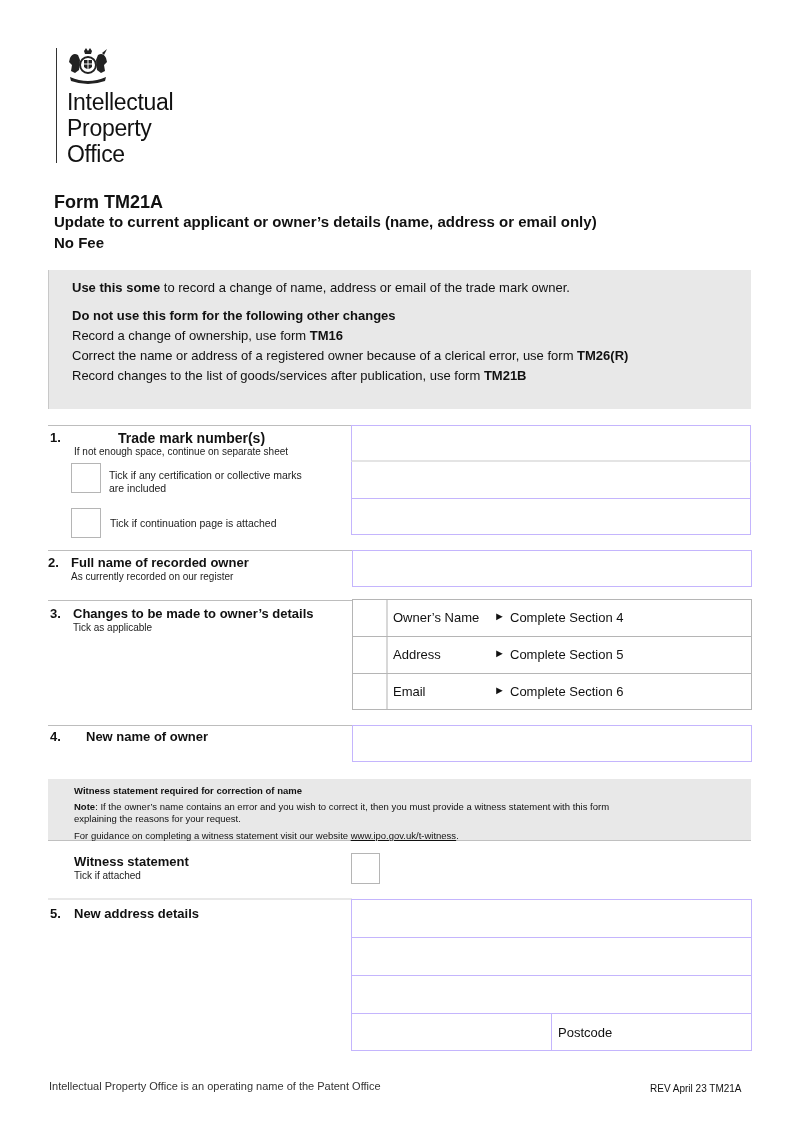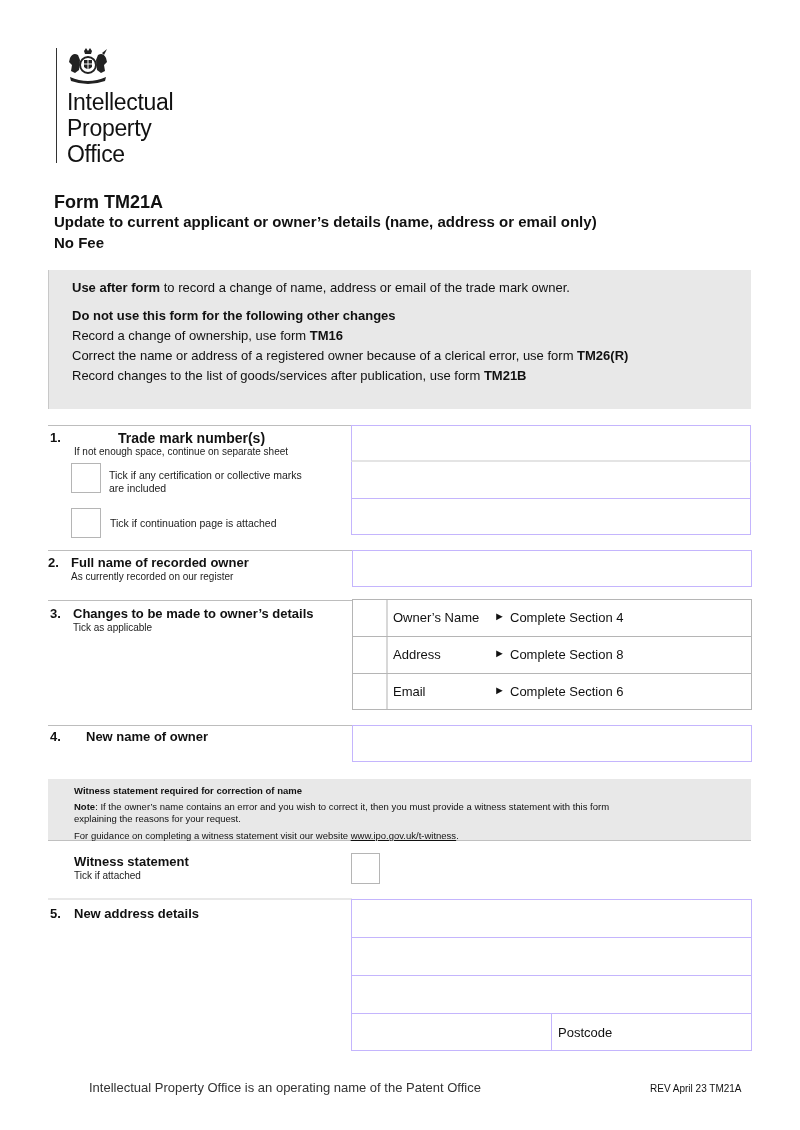--- a/index.html
+++ b/index.html
@@ -35,21 +35,21 @@
     .opt-row { position: absolute; left: 352px; width: 400px; height: 37px; border: 1px solid #b5b5b5; border-top: none; }
     .opt-row .tick { position: absolute; left: 0; top: 0; width: 35px; height: 100%; border-right: 2px solid #d8d8d8; cursor: pointer; }
     .opt-row .lbl { position: absolute; left: 40px; top: 10px; font-size: 13px; white-space: nowrap; }
     .opt-row .arrow { position: absolute; left: 141px; top: 10px; font-size: 11px; }
     .opt-row .act { position: absolute; left: 157px; top: 10px; font-size: 13px; white-space: nowrap; }
 
     .witness-box { left: 48px; top: 779px; width: 703px; height: 62px; background: #e8e8e8; border-bottom: 1px solid #c0c0c0; }
     .witness-box .line { position: absolute; left: 26px; font-size: 9.5px; color: #111; white-space: nowrap; }
     .witness-box a { color: #111; text-decoration: underline; }
 
-    .footer-left { left: 49px; top: 1080px; font-size: 13px; color: #333; margin-left: 40px; }
+    .footer-left { left: 49px; top: 1080px; font-size: 11px; color: #333; }
     .footer-right { left: 650px; top: 1083px; font-size: 10px; color: #111; }
   </style>
 </head>
 <body>
 
 <div class="abs logo-bar"></div>
 <svg class="abs crest" viewBox="0 0 44 36">
   <g fill="#222">
 
     <path d="M18 3 L20 0 L22 3 L24 0 L26 3 L25 6 L19 6 Z"></path>
@@ -72,21 +72,21 @@
   <div>Property</div>
   <div>Office</div>
 </div>
 
 <div class="abs form-title">Form TM21A</div>
 <div class="abs form-subtitle">Update to current applicant or owner’s details (name, address or email only)</div>
 <div class="abs form-fee">No Fee</div>
 
 <div class="abs info-box">
   <div class="line" style="top:10px;">
-    <span class="b">Use after form</span><span> to record a change of name, address or email of the trade mark owner.</span>
+    <span class="b">Use this some</span><span> to record a change of name, address or email of the trade mark owner.</span>
   </div>
   <div class="line b" style="top:38px;">Do not use this form for the following other changes</div>
   <div class="line" style="top:58px;">
     <span>Record a change of ownership, use form </span><span class="b">TM16</span>
   </div>
   <div class="line" style="top:78px;">
     <span>Correct the name or address of a registered owner because of a clerical error, use form </span><span class="b">TM26(R)</span>
   </div>
   <div class="line" style="top:98px;">
     <span>Record changes to the list of goods/services after publication, use form </span><span class="b">TM21B</span>
@@ -123,21 +123,21 @@
 <div class="opt-row" style="top:599px; border-top:1px solid #b5b5b5; height:38px;">
   <div class="tick"></div>
   <span class="lbl">Owner’s Name</span>
   <span class="arrow">►</span>
   <span class="act">Complete Section 4</span>
 </div>
 <div class="opt-row" style="top:637px;">
   <div class="tick"></div>
   <span class="lbl">Address</span>
   <span class="arrow">►</span>
-  <span class="act">Complete Section 8</span>
+  <span class="act">Complete Section 5</span>
 </div>
 <div class="opt-row" style="top:674px; height:36px;">
   <div class="tick"></div>
   <span class="lbl">Email</span>
   <span class="arrow">►</span>
   <span class="act">Complete Section 6</span>
 </div>
 
 <div class="abs rule" style="left:48px; top:725px; width:304px;"></div>
 <div class="abs sec-num" style="left:50px; top:729px;">4.</div>

